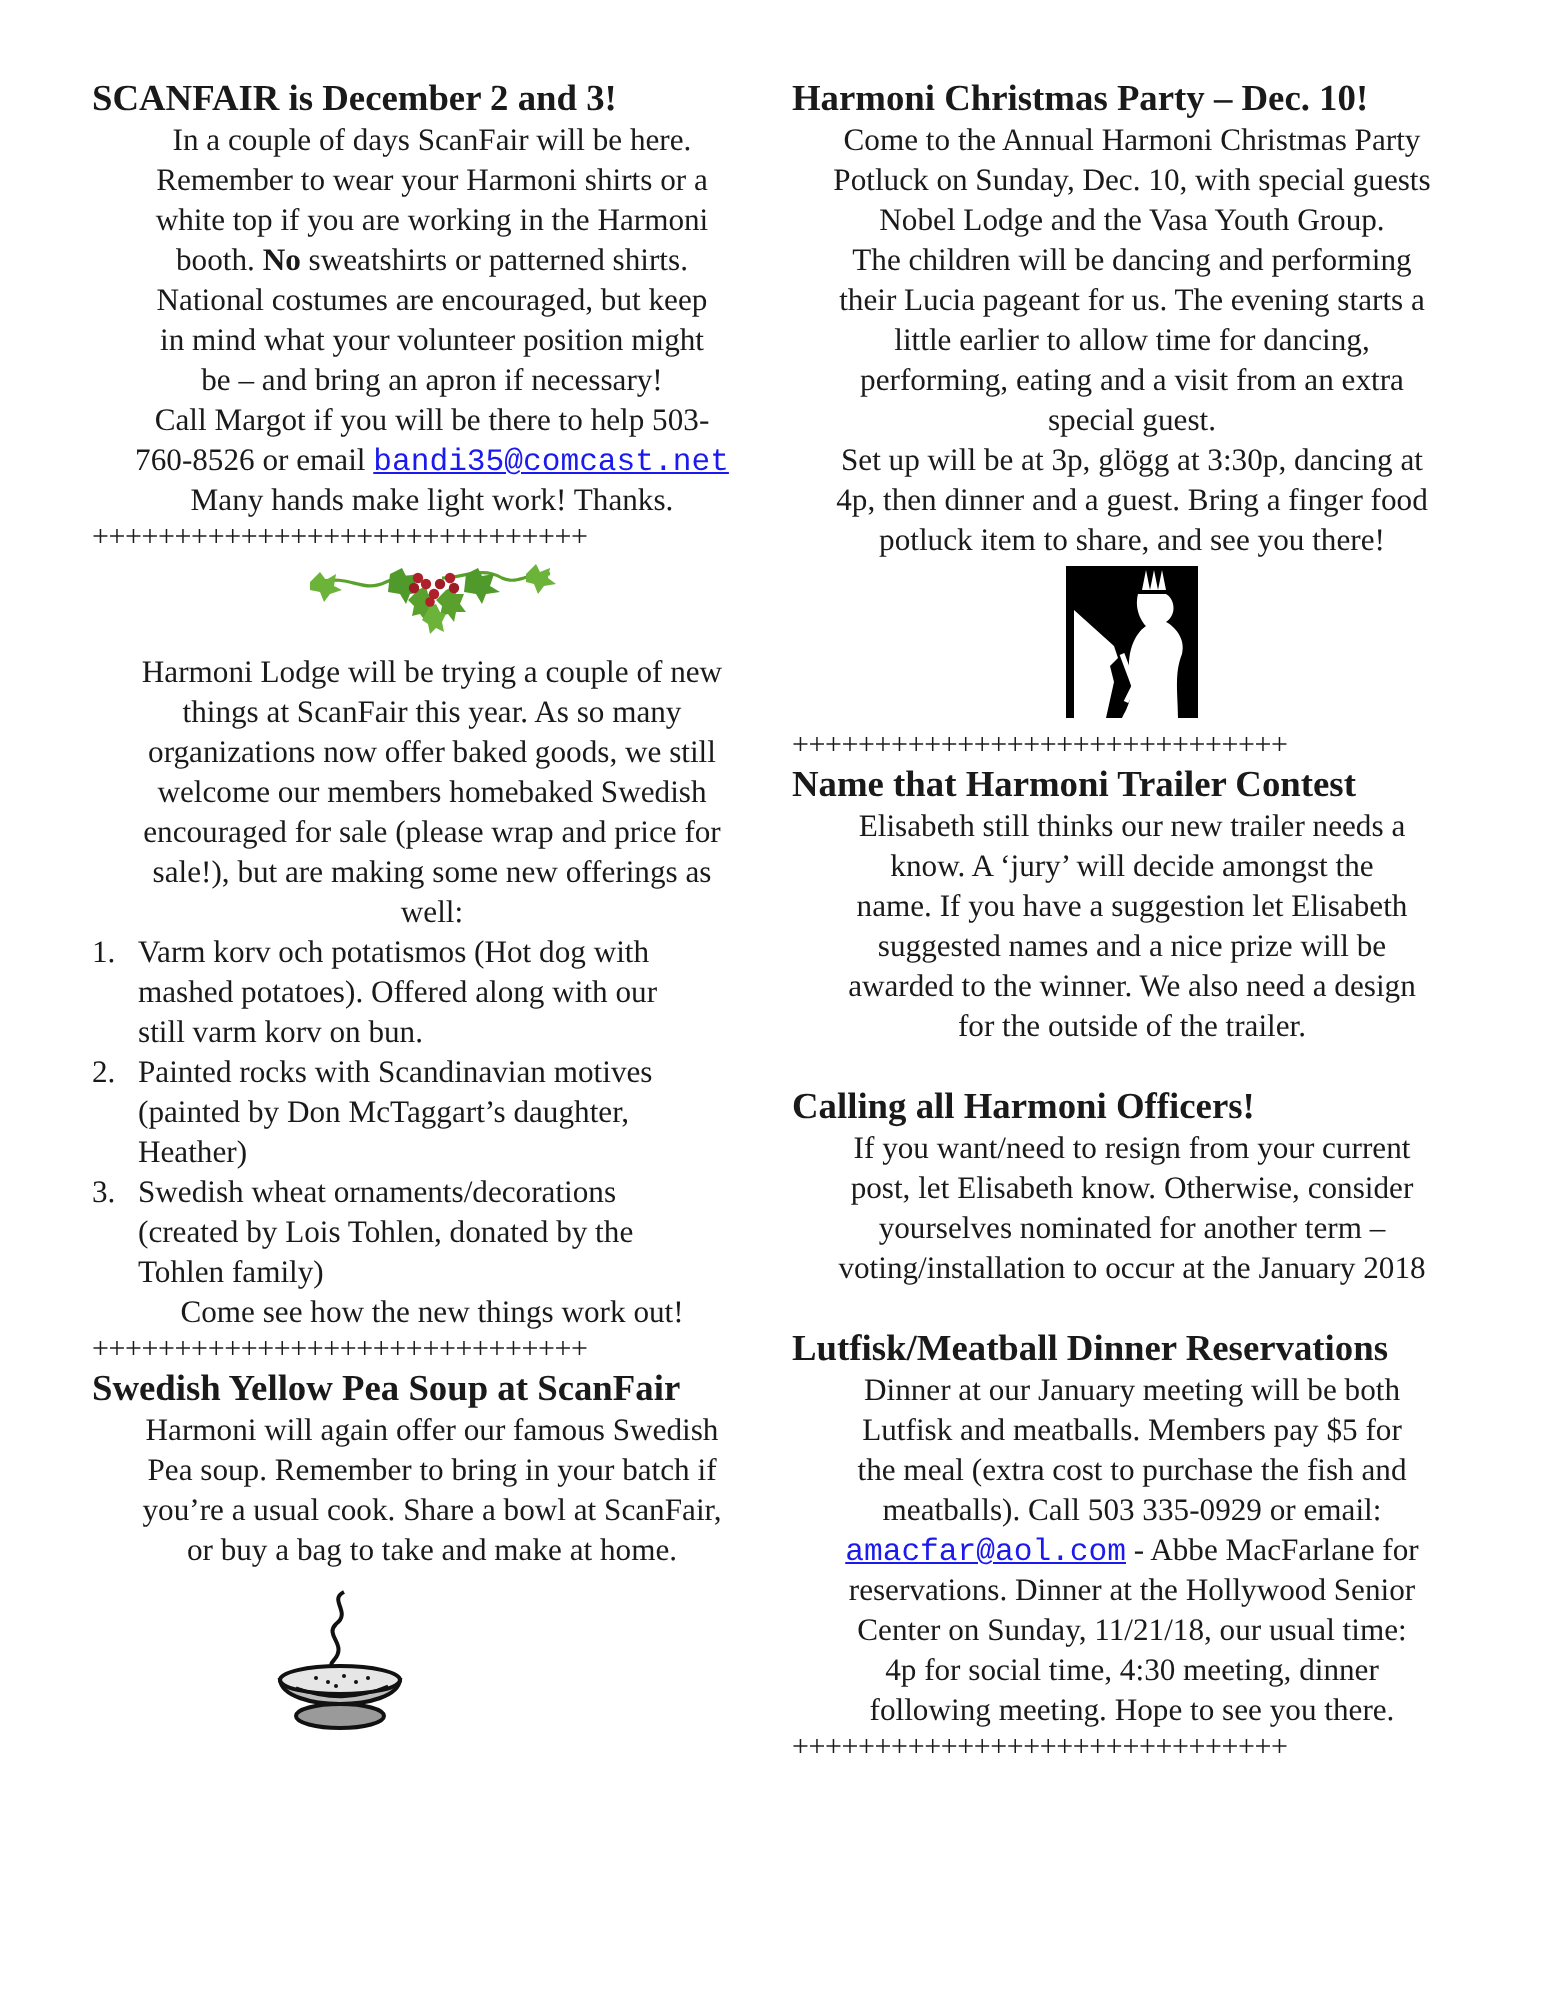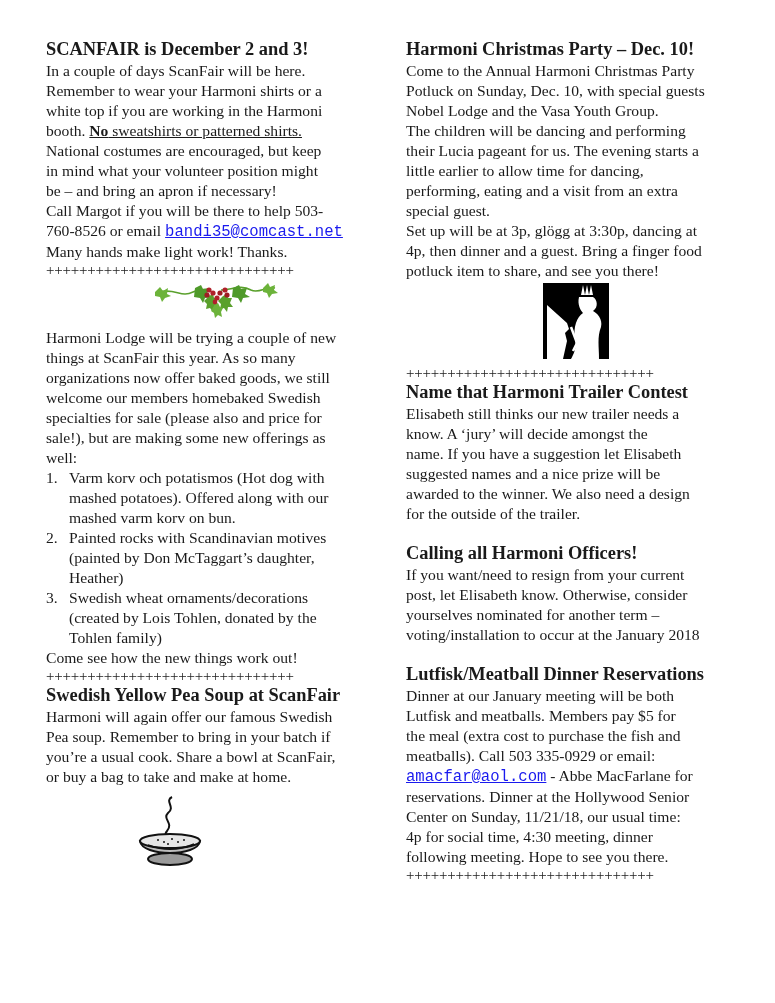--- a/index.html
+++ b/index.html
@@ -3,31 +3,31 @@
 <meta charset="utf-8">
 <style>
   html, body { margin: 0; padding: 0; background: #ffffff; }
   body {
     width: 775px; height: 1003px; position: relative; overflow: hidden;
     font-family: "Liberation Serif", "DejaVu Serif", serif;
     color: #1a1a1a;
   }
   .col { position: absolute; top: 38px; }
   .col-left { left: 46px; width: 340px; }
-  .col-right { left: 406px; width: 340px; }
+  .col-right { left: 396px; width: 340px; }
   .section { margin: 0; }
   .heading {
     font-weight: bold; font-size: 18.4px; line-height: 23px;
     text-underline-offset: 2px; text-decoration-thickness: 1.5px;
     margin: 0; white-space: nowrap;
   }
-  .p { font-size: 15.6px; line-height: 20px; margin: 0; }
+  .p { font-size: 15.6px; line-height: 20px; margin: 0; text-align: center; }
   .nw { white-space: nowrap; }
   .link { color: #1a1aee; text-decoration: underline; font-family: Liberation Mono, monospace; }
-  .u { text-decoration: underline; }
+  .u { }
   .plus { font-size: 15px; line-height: 16px; letter-spacing: -0.2px; white-space: nowrap; margin: 0; overflow: hidden; }
   ol.list { margin: 0; padding: 0; list-style: none; }
   ol.list li { position: relative; padding-left: 23px; font-size: 15.6px; line-height: 20px; }
   ol.list li .num { position: absolute; left: 0; top: 0; }
   .pic { display: block; margin: 0 auto; }
   .gap-s { height: 8px; }
   .gap-m { height: 18px; }
 </style>
 </head>
 <body>
@@ -68,29 +68,29 @@
     </svg>
   </section>
 
   <div class="gap-s"></div>
 
   <section class="section">
     <p class="p nw">Harmoni Lodge will be trying a couple of new</p>
     <p class="p nw">things at ScanFair this year. As so many</p>
     <p class="p nw">organizations now offer baked goods, we still</p>
     <p class="p nw">welcome our members homebaked Swedish</p>
-    <p class="p nw">specialties for sale (please also and price for</p>
+    <p class="p nw">encouraged for sale (please wrap and price for</p>
     <p class="p nw">sale!), but are making some new offerings as</p>
     <p class="p nw">well:</p>
     <ol class="list">
       <li>
         <span class="num">1.</span>
         <div class="nw">Varm korv och potatismos (Hot dog with</div>
         <div class="nw">mashed potatoes). Offered along with our</div>
-        <div class="nw">mashed varm korv on bun.</div>
+        <div class="nw">still varm korv on bun.</div>
       </li>
       <li>
         <span class="num">2.</span>
         <div class="nw">Painted rocks with Scandinavian motives</div>
         <div class="nw">(painted by Don McTaggart’s daughter,</div>
         <div class="nw">Heather)</div>
       </li>
       <li>
         <span class="num">3.</span>
         <div class="nw">Swedish wheat ornaments/decorations</div>

